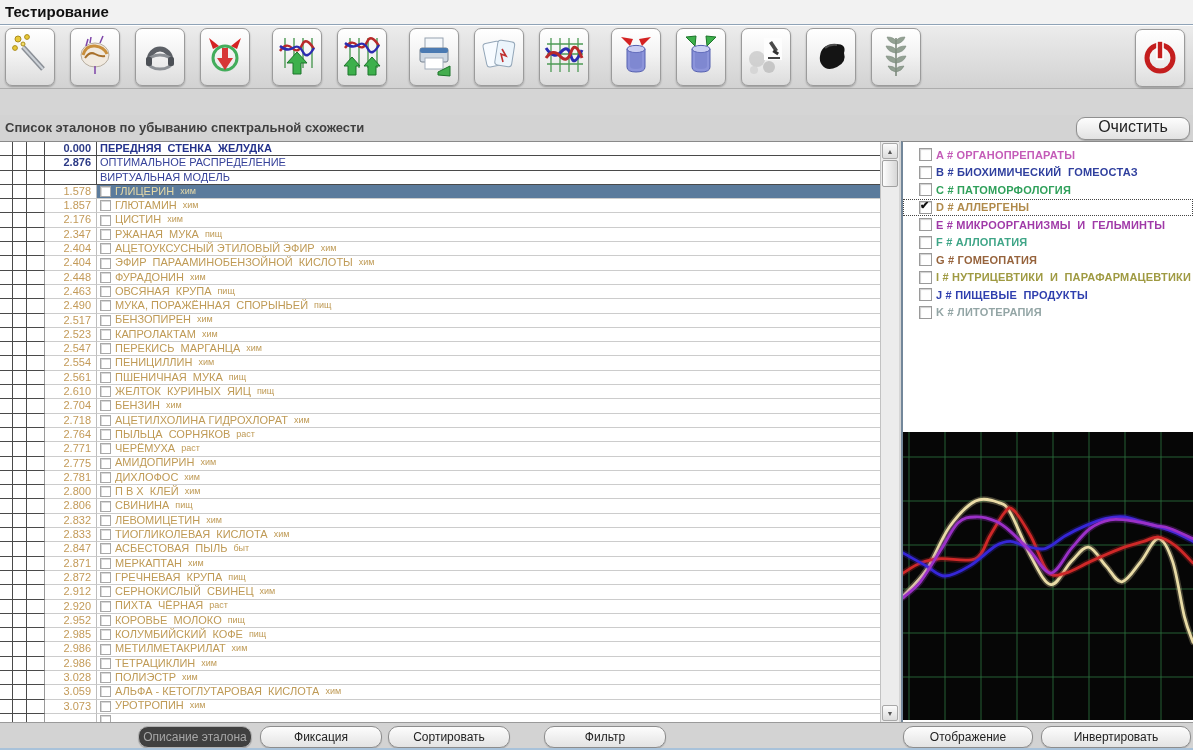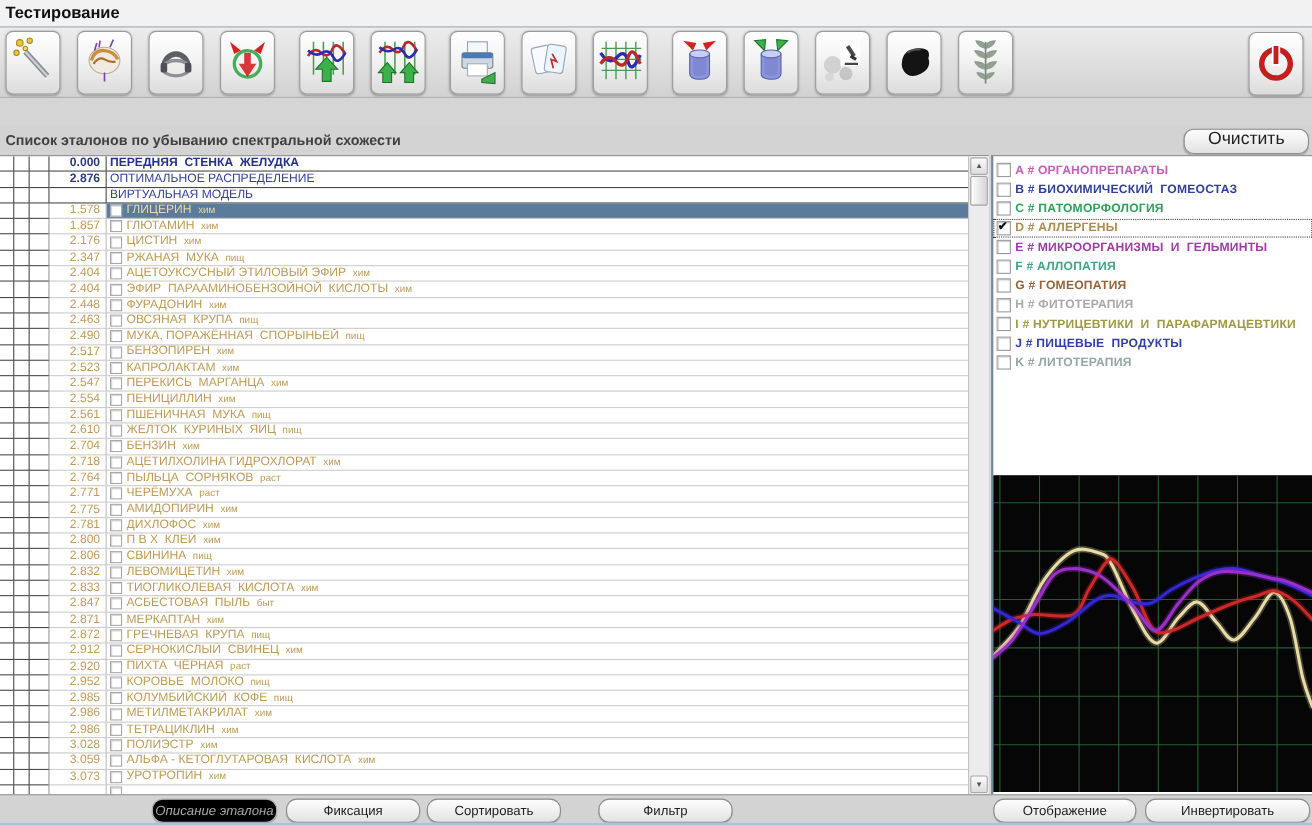--- a/index.html
+++ b/index.html
@@ -57,36 +57,36 @@
   .sbar{position:absolute;right:0;top:0;width:19px;bottom:0;background:#ececec;border-left:1px solid #c2c2c2;box-sizing:border-box;}
   .sbtn{position:absolute;left:1px;width:16px;height:16px;background:linear-gradient(180deg,#fbfbfb,#dcdcdc);
     border:1px solid #a8a8a8;box-sizing:border-box;border-radius:2px;color:#555;font-size:7px;
     display:flex;align-items:center;justify-content:center;cursor:pointer;}
   .sbtn.up{top:1px;} .sbtn.dn{bottom:1px;}
   .sthumb{position:absolute;left:1px;top:18px;width:16px;height:27px;border-radius:2px;cursor:pointer;
     background:linear-gradient(90deg,#fdfdfd,#d6d6d6);border:1px solid #a0a0a0;box-sizing:border-box;}
   
   .gpanel{position:absolute;left:901px;top:141px;width:292px;height:581px;background:#fff;
     border-left:2px solid #73879a;border-top:1px solid #8a8a8a;box-sizing:border-box;}
-  .gitem{height:17.5px;display:flex;align-items:center;padding-left:3px;font-size:11px;font-weight:bold;
+  .gitem{height:17.5px;display:flex;align-items:center;padding-left:16px;font-size:11px;font-weight:bold;
     letter-spacing:.2px;cursor:pointer;}
   .gitem .gbx{width:11px;height:11px;background:#fff;border:1px solid #9a9a9a;
     box-shadow:inset 1px 1px 1px #cfcfcf;margin-right:4px;position:relative;flex:0 0 auto;}
   .gitem .gbx .mk{position:absolute;left:0px;top:-3px;font-size:11px;color:#111;font-weight:bold;}
   .gitem.focused{outline:1px dotted #444;outline-offset:-1px;}
   .gitem .gt{white-space:pre;}
   
   .graph{position:absolute;left:0;top:290px;right:0;bottom:2px;background:#060606;}
   .graph svg{display:block;}
   
   .bbar{position:absolute;left:0;top:722px;width:100%;height:26px;background:#d3d3d3;border-top:1px solid #9a9a9a;}
   .abtn{position:absolute;top:3px;height:20px;border-radius:10px;font-size:12px;color:#222;
     background:linear-gradient(180deg,#fdfdfd,#e3e3e3);border:1px solid #8d8d8d;
     display:flex;align-items:center;justify-content:center;cursor:pointer;box-shadow:0 1px 1px rgba(0,0,0,.2);}
-  .abtn.disabled{color:#a6a6a6;border-color:#b2b2b2;background:#000000;cursor:default;font-style:italic;}
+  .abtn.disabled{color:#a6a6a6;border-color:#b2b2b2;background:#404040;cursor:default;}
 </style>
 </head>
 <body>
 
 <div class="screen">
 
   <div class="titlebar">
     <span class="t">Тестирование</span>
   </div>
 
@@ -707,24 +707,20 @@
           <span class="gbx"></span>
           <span class="gt">E # МИКРООРГАНИЗМЫ  И  ГЕЛЬМИНТЫ</span>
         </div>
         <div class="gitem" style="color: rgb(63, 165, 135);">
           <span class="gbx"></span>
           <span class="gt">F # АЛЛОПАТИЯ</span>
         </div>
         <div class="gitem" style="color: rgb(150, 99, 60);">
           <span class="gbx"></span>
           <span class="gt">G # ГОМЕОПАТИЯ</span>
-        </div>
-        <div class="gitem" style="color: rgb(168, 168, 168);">
-          <span class="gbx"></span>
-          <span class="gt">H # ФИТОТЕРАПИЯ</span>
         </div>
         <div class="gitem" style="color: rgb(159, 154, 66);">
           <span class="gbx"></span>
           <span class="gt">I # НУТРИЦЕВТИКИ  И  ПАРАФАРМАЦЕВТИКИ</span>
         </div>
         <div class="gitem" style="color: rgb(47, 63, 174);">
           <span class="gbx"></span>
           <span class="gt">J # ПИЩЕВЫЕ  ПРОДУКТЫ</span>
         </div>
         <div class="gitem" style="color: rgb(147, 165, 165);">

